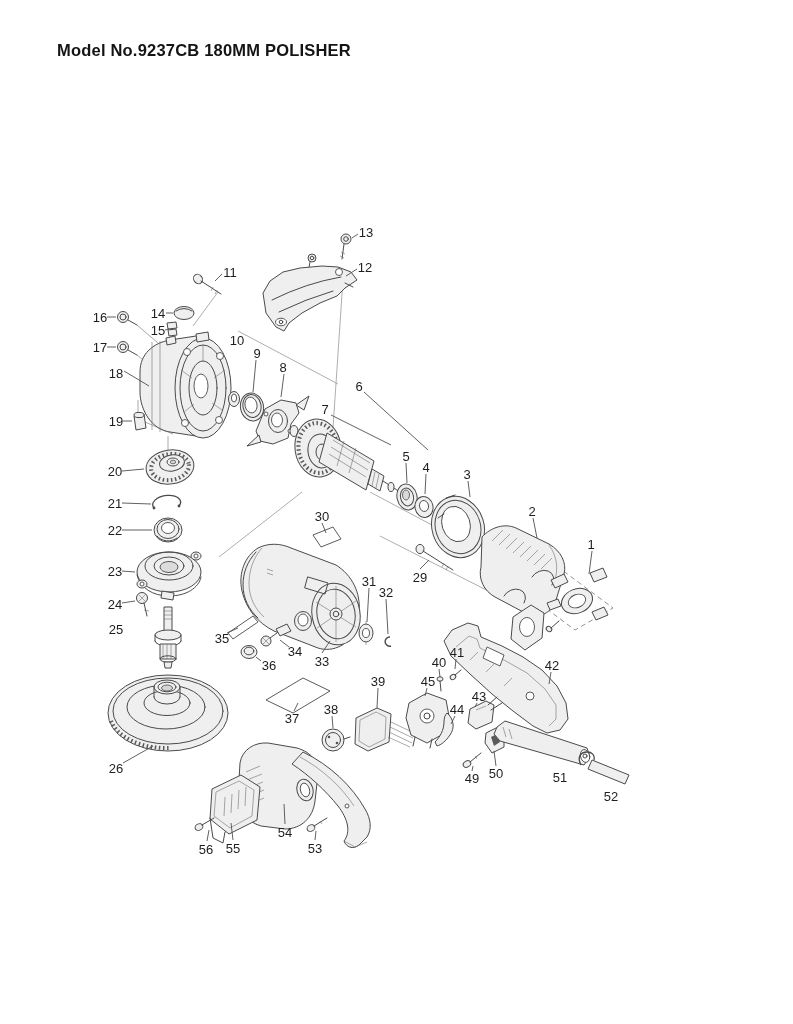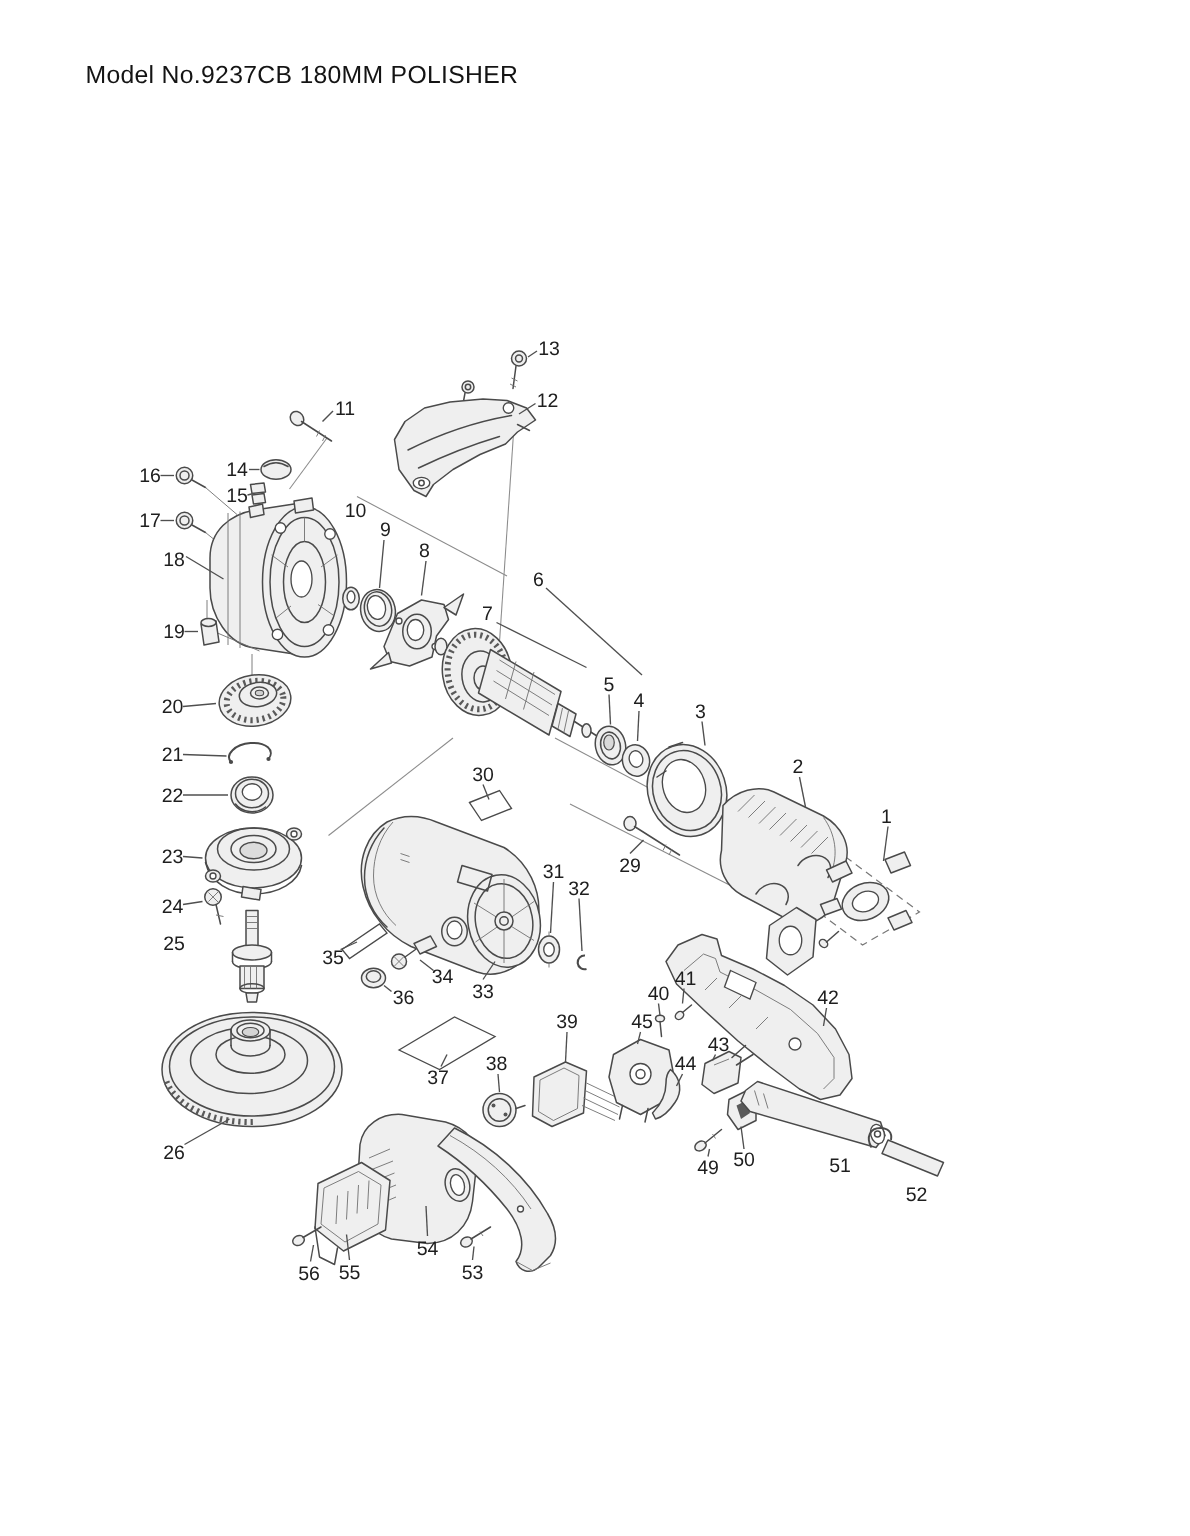--- a/index.html
+++ b/index.html
@@ -1,18 +1,18 @@
 <!DOCTYPE html>
 <html><head>
 <meta charset="utf-8">
 <style>
   html,body{margin:0;padding:0;background:#fff;}
   .page{position:relative;width:793px;height:1024px;background:#ffffff;overflow:hidden;
         font-family:"Liberation Sans",sans-serif;}
-  .title{position:absolute;left:57px;top:41px;margin:0;font-size:16.5px;font-weight:400;
+  .title{position:absolute;left:57px;top:41px;margin:0;font-size:16.5px;font-weight:700;
          letter-spacing:0.2px;color:#141414;font-family:"Liberation Sans",sans-serif;}
   svg{position:absolute;left:0;top:0;}
   .p   {fill:#efefef;stroke:#4a4a4a;stroke-width:1;stroke-linejoin:round;}
   .ln  {fill:none;stroke:#4a4a4a;stroke-width:1;stroke-linejoin:round;stroke-linecap:round;}
   .thin{fill:none;stroke:#6f6f6f;stroke-width:0.6;}
   .wh  {fill:#ffffff;stroke:#4a4a4a;stroke-width:0.9;}
   .c   {fill:none;stroke:#8b8b8b;stroke-width:0.7;}
   .dash{fill:none;stroke:#777777;stroke-width:0.8;stroke-dasharray:5 3.5;}
   .teeth{fill:none;stroke:#5a5a5a;stroke-width:4;stroke-dasharray:1.5 2.6;}
   .leader{stroke:#4f4f4f;stroke-width:0.9;}

